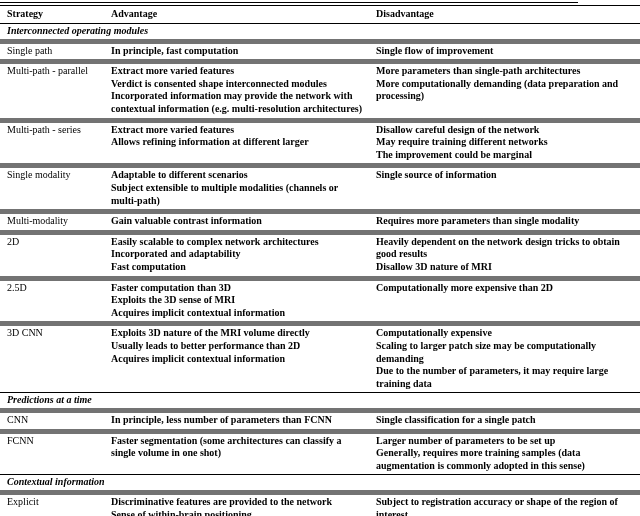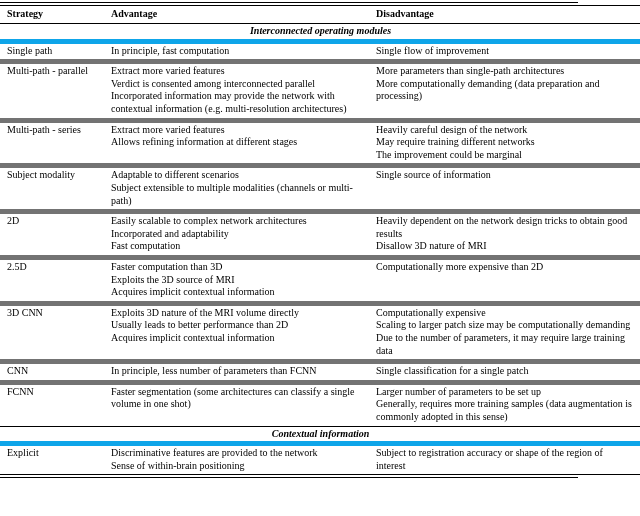--- a/index.html
+++ b/index.html
@@ -39,33 +39,34 @@
     padding: 1px 6px 2px 7px;
     box-sizing: border-box;
   }
   thead th {
     font-weight: bold;
     border-bottom: 1px solid #000;
     padding-top: 2px;
     padding-bottom: 3px;
   }
   tr.section-row td {
-    text-align: center;
+    text-align: left;
     font-weight: bold;
     font-style: italic;
     border-top: 1px solid #000;
-    border-bottom: 5px solid #0ea5e9;
+    border-bottom: 3px solid #0ea5e9;
     padding-top: 1px;
     padding-bottom: 1px;
   }
   tr.data-row td {
     border-top: 5px solid #737373;
   }
   .cell-line {
     display: block;
+    font-weight: bold;
   }
 </style>
 </head>
 <body>
 
 <div class="page">
   <div class="rule-wrap">
     <table class="tbl">
       <colgroup>
         <col class="c-strategy">
@@ -89,85 +90,97 @@
               <span class="cell-line">In principle, fast computation</span>
             </td>
             <td>
               <span class="cell-line">Single flow of improvement</span>
             </td>
           </tr>
           <tr class="data-row">
             <td>Multi-path - parallel</td>
             <td>
               <span class="cell-line">Extract more varied features</span>
-              <span class="cell-line">Verdict is consented among interconnected parallel</span>
+              <span class="cell-line">Verdict is consented shape interconnected modules</span>
               <span class="cell-line">Incorporated information may provide the network with contextual information (e.g. multi-resolution architectures)</span>
             </td>
             <td>
               <span class="cell-line">More parameters than single-path architectures</span>
               <span class="cell-line">More computationally demanding (data preparation and processing)</span>
             </td>
           </tr>
           <tr class="data-row">
             <td>Multi-path - series</td>
             <td>
               <span class="cell-line">Extract more varied features</span>
-              <span class="cell-line">Allows refining information at different stages</span>
-            </td>
-            <td>
-              <span class="cell-line">Heavily careful design of the network</span>
+              <span class="cell-line">Allows refining information at different larger</span>
+            </td>
+            <td>
+              <span class="cell-line">Disallow careful design of the network</span>
               <span class="cell-line">May require training different networks</span>
               <span class="cell-line">The improvement could be marginal</span>
             </td>
           </tr>
           <tr class="data-row">
-            <td>Subject modality</td>
+            <td>Single modality</td>
             <td>
               <span class="cell-line">Adaptable to different scenarios</span>
               <span class="cell-line">Subject extensible to multiple modalities (channels or multi-path)</span>
             </td>
             <td>
               <span class="cell-line">Single source of information</span>
+            </td>
+          </tr>
+          <tr class="data-row">
+            <td>Multi-modality</td>
+            <td>
+              <span class="cell-line">Gain valuable contrast information</span>
+            </td>
+            <td>
+              <span class="cell-line">Requires more parameters than single modality</span>
             </td>
           </tr>
           <tr class="data-row">
             <td>2D</td>
             <td>
               <span class="cell-line">Easily scalable to complex network architectures</span>
               <span class="cell-line">Incorporated and adaptability</span>
               <span class="cell-line">Fast computation</span>
             </td>
             <td>
               <span class="cell-line">Heavily dependent on the network design tricks to obtain good results</span>
               <span class="cell-line">Disallow 3D nature of MRI</span>
             </td>
           </tr>
           <tr class="data-row">
             <td>2.5D</td>
             <td>
               <span class="cell-line">Faster computation than 3D</span>
-              <span class="cell-line">Exploits the 3D source of MRI</span>
+              <span class="cell-line">Exploits the 3D sense of MRI</span>
               <span class="cell-line">Acquires implicit contextual information</span>
             </td>
             <td>
               <span class="cell-line">Computationally more expensive than 2D</span>
             </td>
           </tr>
           <tr class="data-row">
             <td>3D CNN</td>
             <td>
               <span class="cell-line">Exploits 3D nature of the MRI volume directly</span>
               <span class="cell-line">Usually leads to better performance than 2D</span>
               <span class="cell-line">Acquires implicit contextual information</span>
             </td>
             <td>
               <span class="cell-line">Computationally expensive</span>
               <span class="cell-line">Scaling to larger patch size may be computationally demanding</span>
               <span class="cell-line">Due to the number of parameters, it may require large training data</span>
             </td>
+          </tr>
+          <tr class="section-row">
+            <td colspan="3">Predictions at a time</td>
           </tr>
           <tr class="data-row">
             <td>CNN</td>
             <td>
               <span class="cell-line">In principle, less number of parameters than FCNN</span>
             </td>
             <td>
               <span class="cell-line">Single classification for a single patch</span>
             </td>
           </tr>

